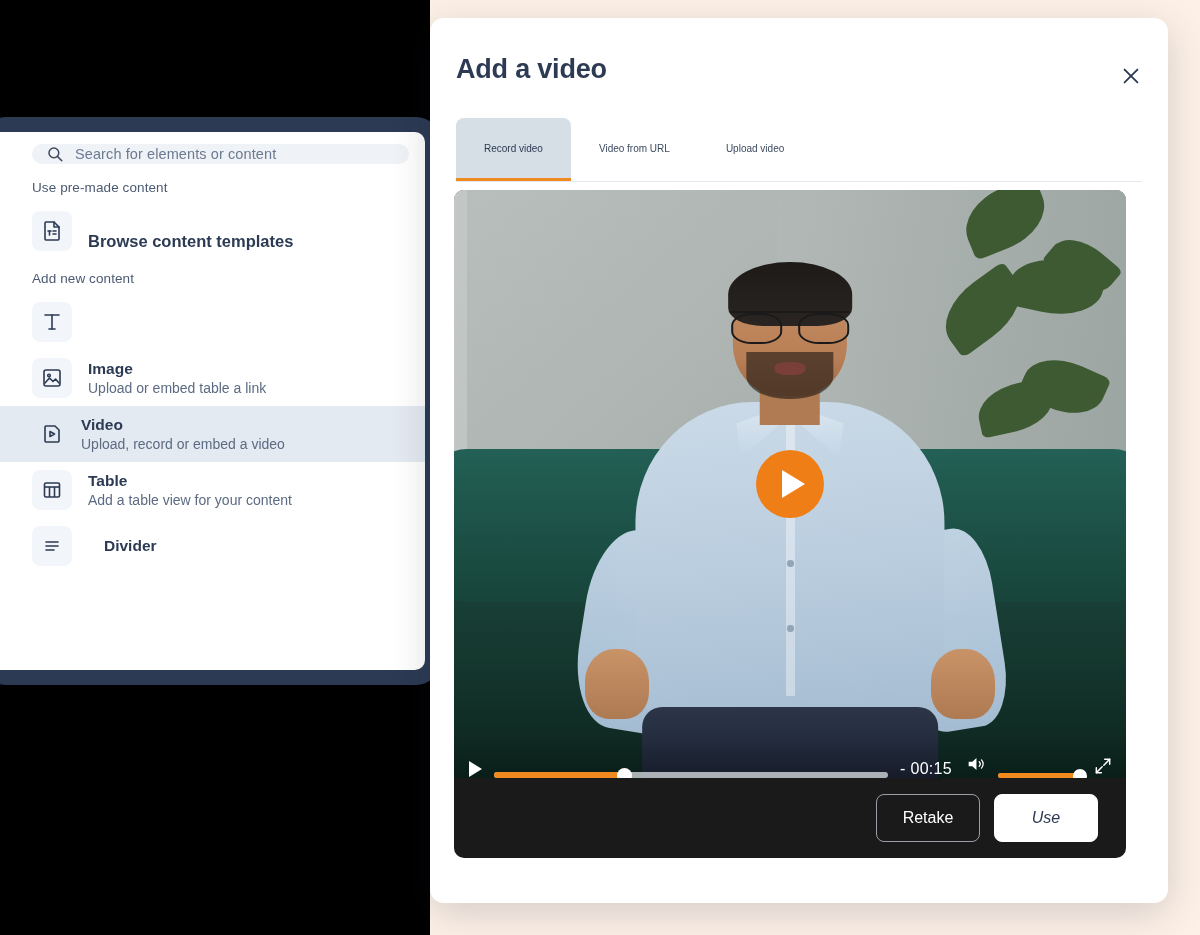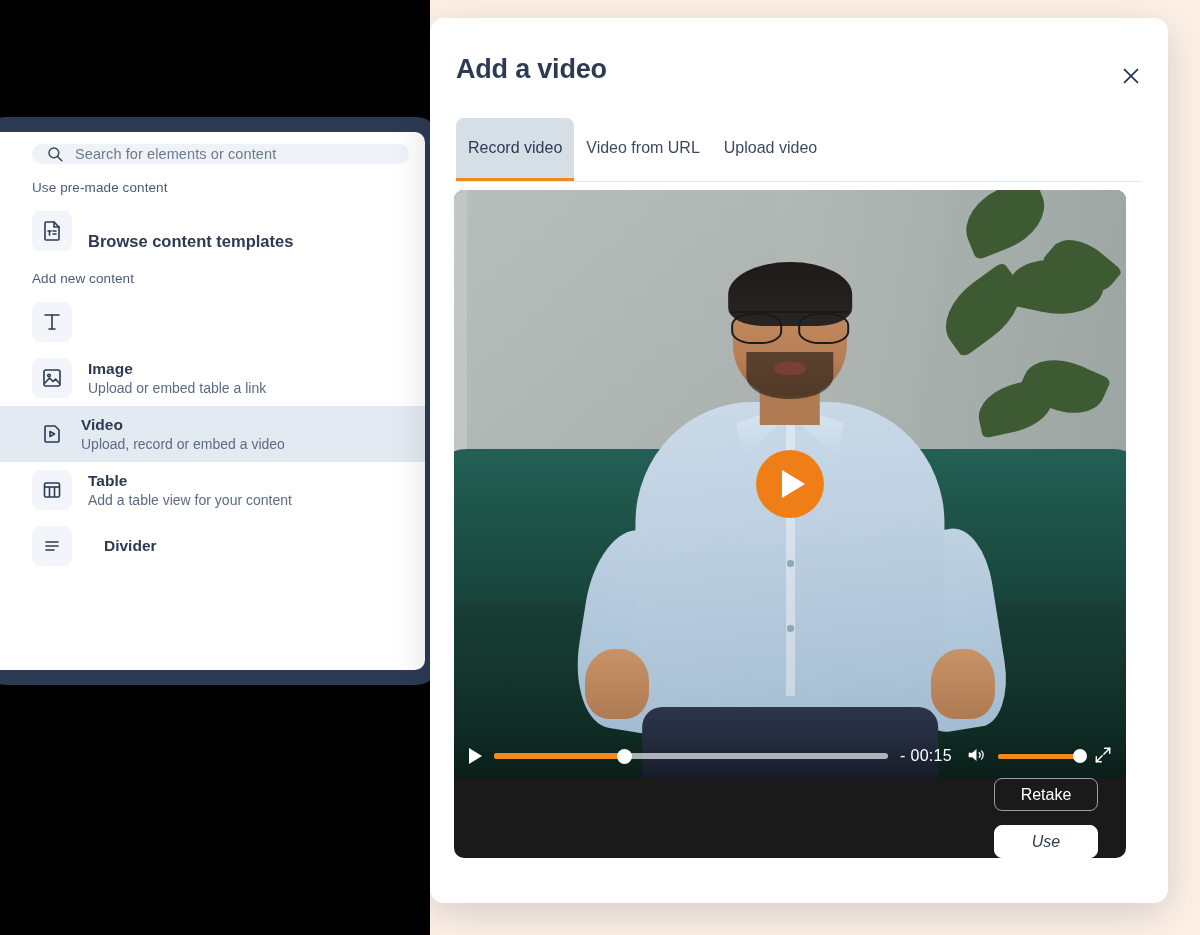--- a/index.html
+++ b/index.html
@@ -85,22 +85,22 @@
     cursor: pointer; background: transparent; border: none;
   }
 
   .tabs {
     position: absolute; left: 26px; top: 100px; width: 686px; height: 64px;
     display: flex; align-items: stretch;
     border-bottom: 1px solid #E3E8EF;
   }
   .tab {
     display: flex; align-items: center; justify-content: center;
-    padding: 0 12px;
-    font-size: 16px; color: #3C4A60;
+    padding: 0 28px;
+    font-size: 10px; color: #3C4A60;
     cursor: pointer;
     background: transparent; border: none;
     border-bottom: 3px solid transparent;
     border-top-left-radius: 8px; border-top-right-radius: 8px;
   }
   .tab.active {
     background: #D6DEE6;
     border-bottom: 3px solid #F0891E;
     color: #2C3A53;
   }
@@ -243,21 +243,21 @@
     width: 0; height: 0;
     border-left: 23px solid #fff;
     border-top: 14px solid transparent;
     border-bottom: 14px solid transparent;
     margin-left: 6px;
   }
 
   
   .controls {
     position: absolute; left: 0; bottom: 0; width: 100%; height: 44px;
-    display: flex; align-items: center; gap: 10px;
+    display: flex; align-items: flex-end; gap: 10px;
     padding: 0 12px;
     background: linear-gradient(180deg, rgba(0,0,0,0) 0%, rgba(0,0,0,.18) 100%);
   }
   .ctrl-play { width: 18px; height: 18px; display:flex; align-items:center; justify-content:center;
     background: transparent; border: none; cursor: pointer; flex:0 0 auto;}
   .ctrl-play .t { width:0;height:0;border-left:13px solid #fff;border-top:8px solid transparent;border-bottom:8px solid transparent;}
   .progress {
     position: relative; flex: 1 1 auto; height: 6px;
     background: rgba(230,234,238,.72); border-radius: 3px; cursor: pointer;
   }
@@ -273,23 +273,22 @@
   .volume .vfill { position:absolute;left:0;top:0;height:100%;width:100%;
     background:#F0891E;border-radius:3px;}
   .volume .vthumb{ position:absolute; left:100%; top:50%; width:14px;height:14px;
     margin:-7px 0 0 -9px; background:#fff;border-radius:50%;}
   .fs-btn { flex:0 0 auto; width:22px;height:22px; display:flex;align-items:center;justify-content:center;
     background:transparent;border:none;cursor:pointer;}
 
   
   .video-actions {
     position: absolute; left: 0; bottom: 0; width: 100%; height: 80px;
-    display: flex; align-items: flex-end; justify-content: flex-end; gap: 14px;
+    display: flex; align-items: center; justify-content: flex-end; gap: 14px;
     padding-right: 28px;
-    flex-direction: column;
   }
   .btn-retake {
     min-width: 104px; height: 48px; padding: 0 22px;
     background: transparent; color: #FFFFFF;
     border: 1px solid #9AA0A6; border-radius: 8px;
     font-size: 16px; font-family: inherit; cursor: pointer;
   }
   .btn-use {
     min-width: 104px; height: 48px; padding: 0 22px;
     background: #FFFFFF; color: #2C3A53;

